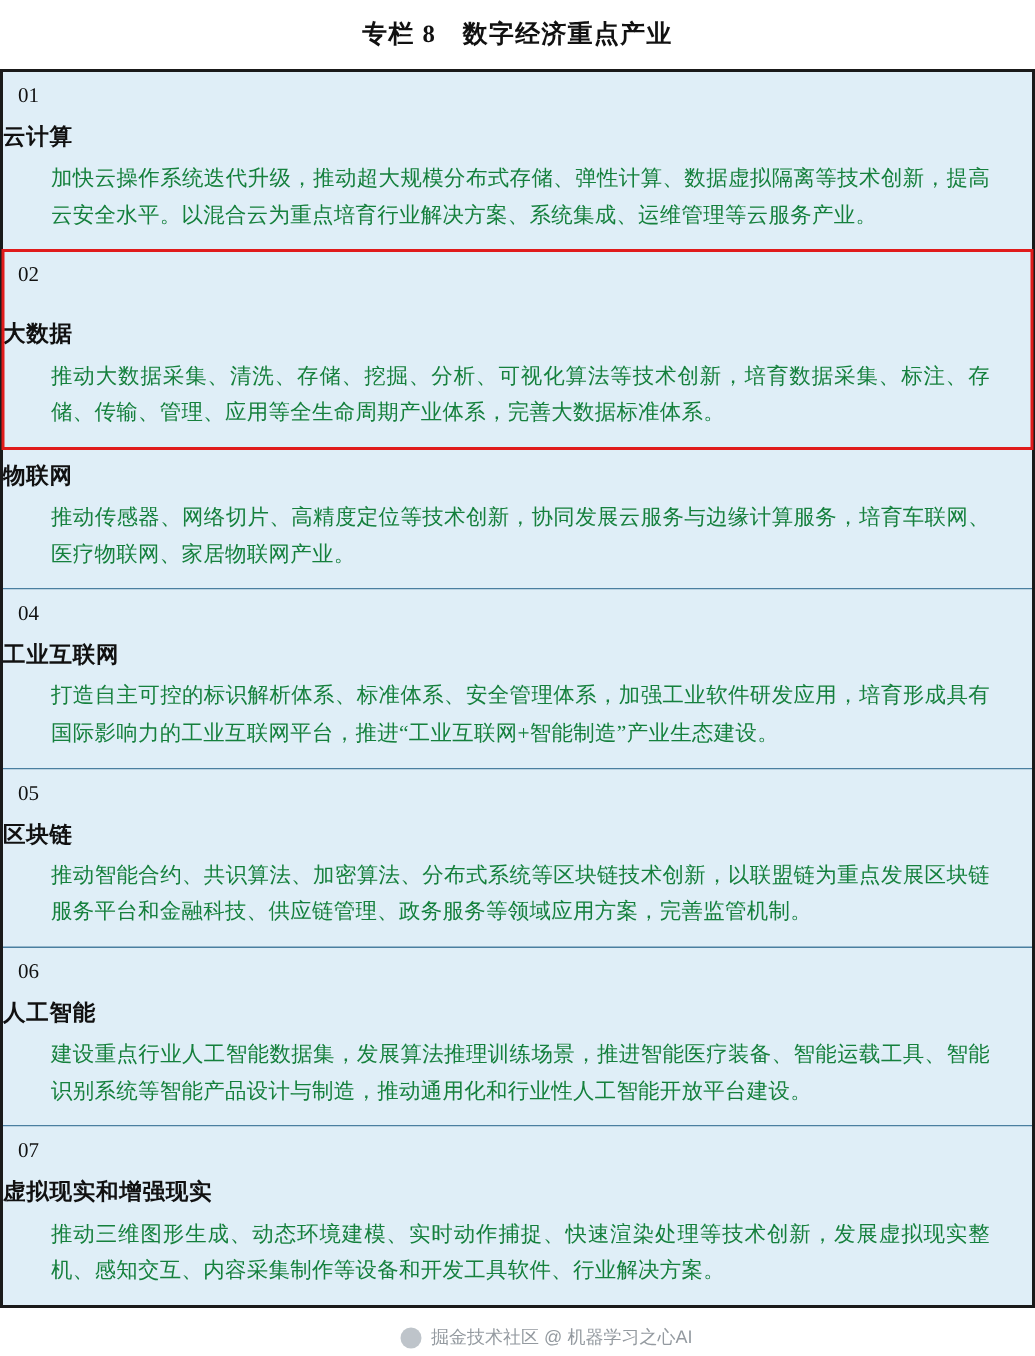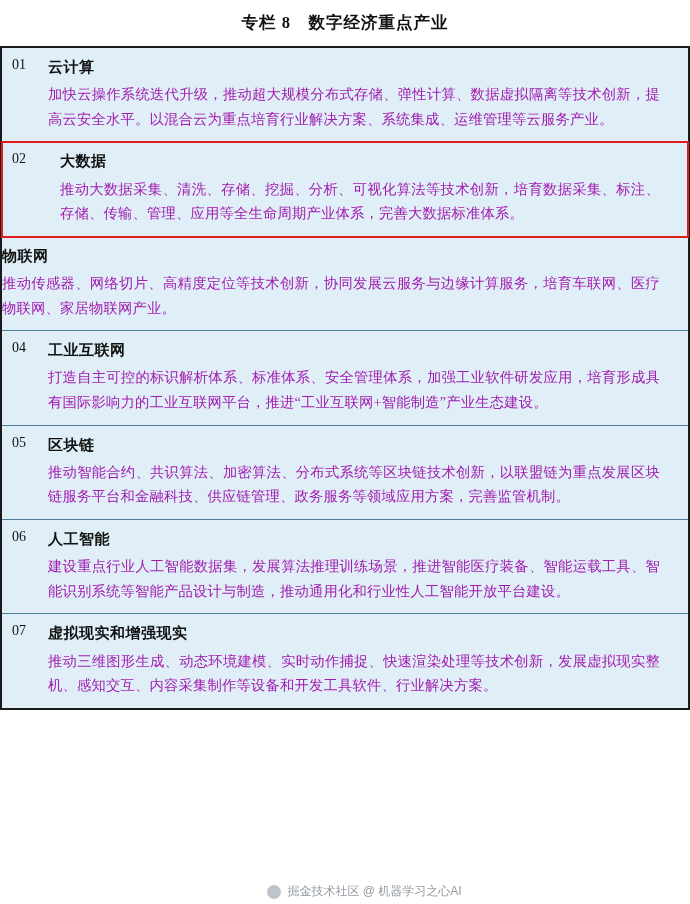--- a/index.html
+++ b/index.html
@@ -42,20 +42,21 @@
     border-bottom: 2px solid #1a1a1a;
     box-sizing: border-box;
     background: #dfeef7;
   }
   .row {
     display: flex;
     align-items: stretch;
     border-bottom: 1px solid #4a7fa0;
     background: #dfeef7;
     position: relative;
+    flex-direction: column;
   }
   .row:last-child {
     border-bottom: none;
   }
   .row.highlight {
     outline: 2px solid #e01b1b;
     outline-offset: -1px;
     z-index: 3;
     gap: 12px;
   }
@@ -77,25 +78,26 @@
   .item-title {
     font-size: 15px;
     font-weight: bold;
     color: #111111;
     letter-spacing: 0.5px;
     margin-bottom: 3px;
     line-height: 1.55;
   }
   .item-text {
     font-size: 14.3px;
-    color: #a21caf;
+    color: #15803d;
     line-height: 1.72;
     text-align: justify;
     text-justify: inter-ideograph;
     letter-spacing: 0.2px;
+    margin-left: 32px;
   }
   .watermark {
     position: absolute;
     left: 0;
     right: 0;
     bottom: 4px;
     display: flex;
     align-items: center;
     justify-content: center;
     gap: 6px;

